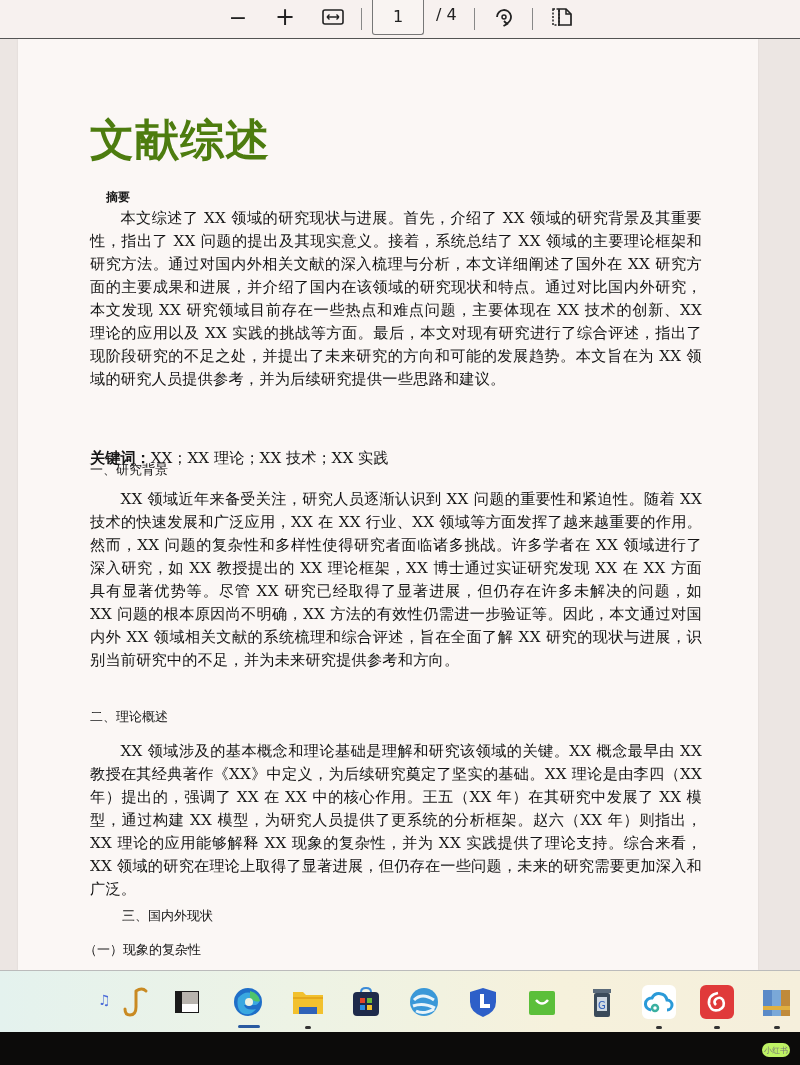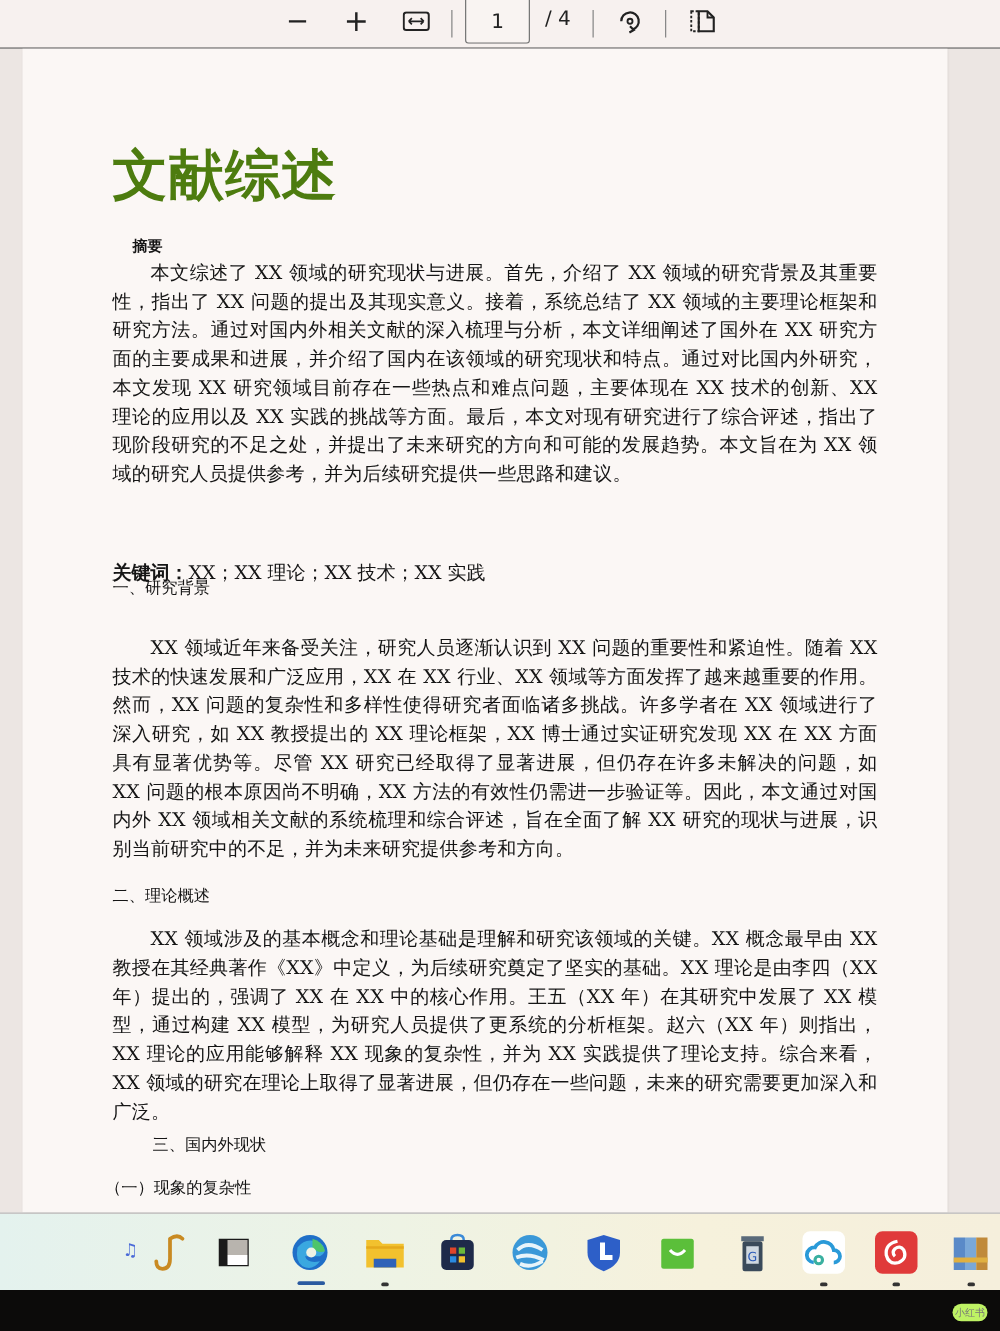--- a/index.html
+++ b/index.html
@@ -120,21 +120,21 @@
 <div class="viewer">
   <div class="page">
     <div class="content">
       <div class="doc-title">文献综述</div>
       <div class="h-abstract">摘要</div>
       <div class="para" style="top:168px;">本文综述了 XX 领域的研究现状与进展。首先，介绍了 XX 领域的研究背景及其重要性，指出了 XX 问题的提出及其现实意义。接着，系统总结了 XX 领域的主要理论框架和研究方法。通过对国内外相关文献的深入梳理与分析，本文详细阐述了国外在 XX 研究方面的主要成果和进展，并介绍了国内在该领域的研究现状和特点。通过对比国内外研究，本文发现 XX 研究领域目前存在一些热点和难点问题，主要体现在 XX 技术的创新、XX 理论的应用以及 XX 实践的挑战等方面。最后，本文对现有研究进行了综合评述，指出了现阶段研究的不足之处，并提出了未来研究的方向和可能的发展趋势。本文旨在为 XX 领域的研究人员提供参考，并为后续研究提供一些思路和建议。</div>
       <div class="keywords">
         <b>关键词：</b><span>XX；XX 理论；XX 技术；XX 实践</span>
       </div>
       <div class="section-h" style="top:422px;">一、研究背景</div>
-      <div class="para" style="top:468px;">XX 领域近年来备受关注，研究人员逐渐认识到 XX 问题的重要性和紧迫性。随着 XX 技术的快速发展和广泛应用，XX 在 XX 行业、XX 领域等方面发挥了越来越重要的作用。然而，XX 问题的复杂性和多样性使得研究者面临诸多挑战。许多学者在 XX 领域进行了深入研究，如 XX 教授提出的 XX 理论框架，XX 博士通过实证研究发现 XX 在 XX 方面具有显著优势等。尽管 XX 研究已经取得了显著进展，但仍存在许多未解决的问题，如 XX 问题的根本原因尚不明确，XX 方法的有效性仍需进一步验证等。因此，本文通过对国内外 XX 领域相关文献的系统梳理和综合评述，旨在全面了解 XX 研究的现状与进展，识别当前研究中的不足，并为未来研究提供参考和方向。</div>
+      <div class="para" style="top:449px;">XX 领域近年来备受关注，研究人员逐渐认识到 XX 问题的重要性和紧迫性。随着 XX 技术的快速发展和广泛应用，XX 在 XX 行业、XX 领域等方面发挥了越来越重要的作用。然而，XX 问题的复杂性和多样性使得研究者面临诸多挑战。许多学者在 XX 领域进行了深入研究，如 XX 教授提出的 XX 理论框架，XX 博士通过实证研究发现 XX 在 XX 方面具有显著优势等。尽管 XX 研究已经取得了显著进展，但仍存在许多未解决的问题，如 XX 问题的根本原因尚不明确，XX 方法的有效性仍需进一步验证等。因此，本文通过对国内外 XX 领域相关文献的系统梳理和综合评述，旨在全面了解 XX 研究的现状与进展，识别当前研究中的不足，并为未来研究提供参考和方向。</div>
       <div class="section-h" style="top:669px;text-align:right;">二、理论概述</div>
       <div class="para" style="top:701px;">XX 领域涉及的基本概念和理论基础是理解和研究该领域的关键。XX 概念最早由 XX 教授在其经典著作《XX》中定义，为后续研究奠定了坚实的基础。XX 理论是由李四（XX 年）提出的，强调了 XX 在 XX 中的核心作用。王五（XX 年）在其研究中发展了 XX 模型，通过构建 XX 模型，为研究人员提供了更系统的分析框架。赵六（XX 年）则指出，XX 理论的应用能够解释 XX 现象的复杂性，并为 XX 实践提供了理论支持。综合来看，XX 领域的研究在理论上取得了显著进展，但仍存在一些问题，未来的研究需要更加深入和广泛。</div>
       <div class="section-h" style="top:868px;margin-left:32px;">三、国内外现状</div>
       <div class="section-h" style="top:902px;left:-6px;">（一）现象的复杂性</div>
     </div>
   </div>
 </div>
 
 <div class="taskbar">
 

